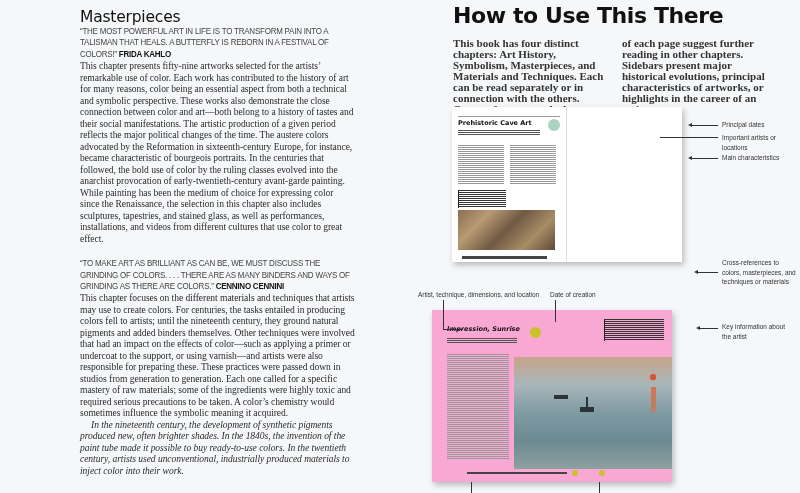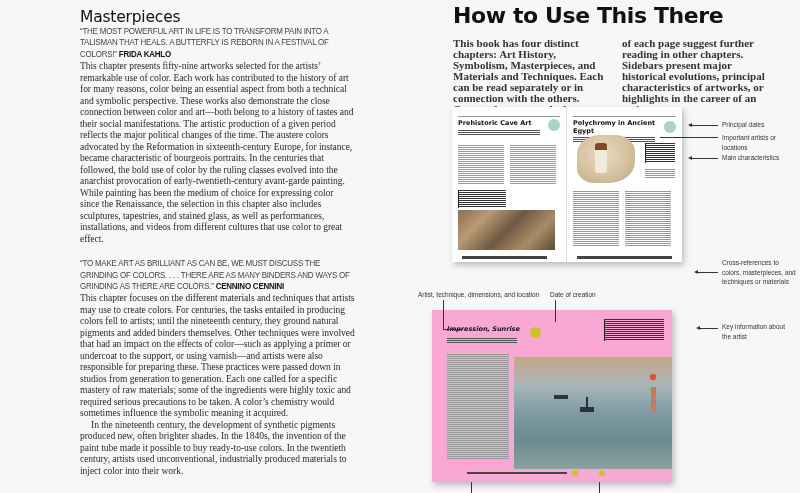--- a/index.html
+++ b/index.html
@@ -5,21 +5,21 @@
     * { box-sizing: border-box; margin: 0; padding: 0; }
     html, body { width: 800px; height: 493px; overflow: hidden; background: #f6f7f9; }
     body { position: relative; font-family: "Liberation Serif", serif; color: #2a2a2a; }
 
     
     .left-col { position: absolute; left: 80px; top: 8px; width: 275px; }
     .sec-title { font-family: "DejaVu Sans", sans-serif; font-weight: normal; font-size: 15.5px; color: #111; letter-spacing: -0.2px; line-height: 18px; }
     .quote { font-family: "Liberation Sans", sans-serif; font-size: 8.6px; line-height: 11.4px; color: #444; text-transform: uppercase; letter-spacing: -0.25px; transform: scaleX(0.93); transform-origin: left; width: 295px; }
     .quote .author { font-weight: bold; color: #111; }
     .body-text { font-size: 9.55px; line-height: 11.5px; color: #2b2b2b; letter-spacing: -0.05px; }
-    .body-text p.indent { text-indent: 11px; }
+    .body-text p.indent { text-indent: 11px; font-style: italic; }
     .sec2 { margin-top: 14px; }
 
     
     .right-title { position: absolute; left: 453px; top: 3px; font-family: "DejaVu Sans", sans-serif; font-weight: bold; font-size: 22px; color: #111; letter-spacing: -0.4px; }
     .right-intro { position: absolute; left: 453px; top: 38px; width: 320px; column-count: 2; column-gap: 18px; font-size: 11px; line-height: 11px; color: #333; font-weight: bold; }
 
     
     .spread1 { position: absolute; left: 452px; top: 107px; width: 230px; height: 155px; background: #fff; box-shadow: 2px 3px 6px rgba(0,0,0,0.25); display: flex; }
     .spread-page { position: relative; width: 50%; height: 100%; padding: 4px 6px; overflow: hidden; }
     .tiny-hdr { font-family: "Liberation Sans", sans-serif; font-size: 3px; color: #555; border-bottom: 0.5px solid #999; padding-bottom: 1px; margin-bottom: 3px; }
@@ -83,33 +83,20 @@
     <div class="tiny-hdr">&nbsp;</div>
     <div class="mini-title">Prehistoric Cave Art</div>
     <div class="date-badge" style="right:6px; top:12px;"></div>
     <div class="mini-sub"></div>
     <div class="mini-text" style="position:absolute; left:6px; top:38px; width:46px; height:40px;"></div>
     <div class="mini-text" style="position:absolute; left:58px; top:38px; width:46px; height:40px;"></div>
     <div class="sidebar-block" style="left:6px; top:83px; width:48px; height:18px;"></div>
     <div class="cave-img"></div>
     <div class="cross-ref" style="left:10px; width:85px;"></div>
   </div>
-  <div class="spread-page">
-    <div class="tiny-hdr">&nbsp;</div>
-    <div class="mini-title">Polychromy in Ancient Egypt</div>
-    <div class="date-badge" style="right:6px; top:14px;"></div>
-    <div class="mini-sub"></div>
-    <div class="egypt-img"></div>
-    <div class="egypt-fig"></div>
-    <div class="sidebar-block" style="left:78px; top:36px; width:30px; height:20px;"></div>
-    <div class="mini-text" style="position:absolute; left:78px; top:62px; width:30px; height:10px;"></div>
-    <div class="mini-text" style="position:absolute; left:6px; top:84px; width:46px; height:55px;"></div>
-    <div class="mini-text" style="position:absolute; left:58px; top:84px; width:46px; height:55px;"></div>
-    <div class="cross-ref" style="left:10px; width:95px;"></div>
-  </div>
 </div>
 
 <div class="spread2">
   <div class="tiny-hdr" style="position:absolute; left:15px; top:6px; width:60px; border:none;">&nbsp;</div>
   <div class="s2-title">Impression, Sunrise</div>
   <div class="mini-sub" style="position:absolute; left:15px; top:26px; width:70px;"></div>
   <div class="yellow-badge" style="left:98px; top:17px;"></div>
   <div class="sidebar-block" style="left:172px; top:9px; width:60px; height:22px;"></div>
   <div class="mini-text" style="position:absolute; left:15px; top:44px; width:62px; height:105px;"></div>
   <div class="monet">

